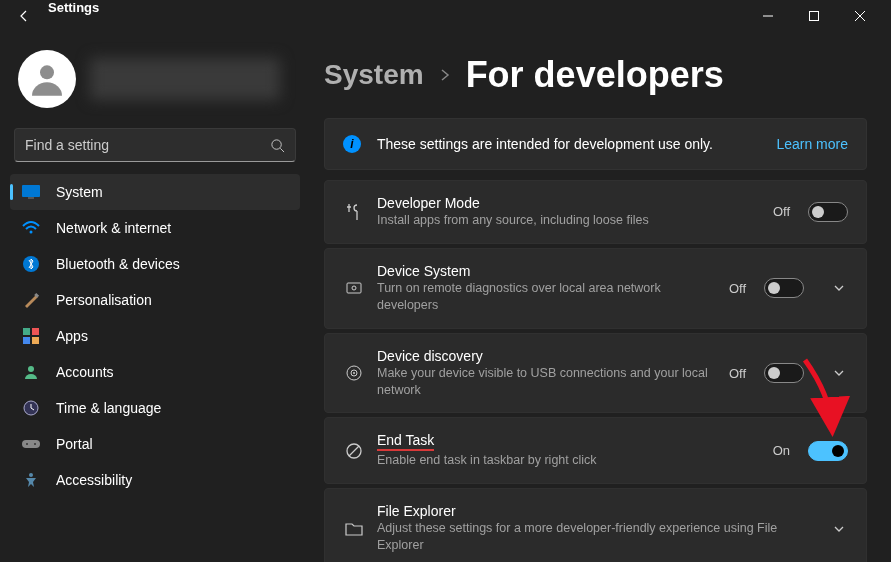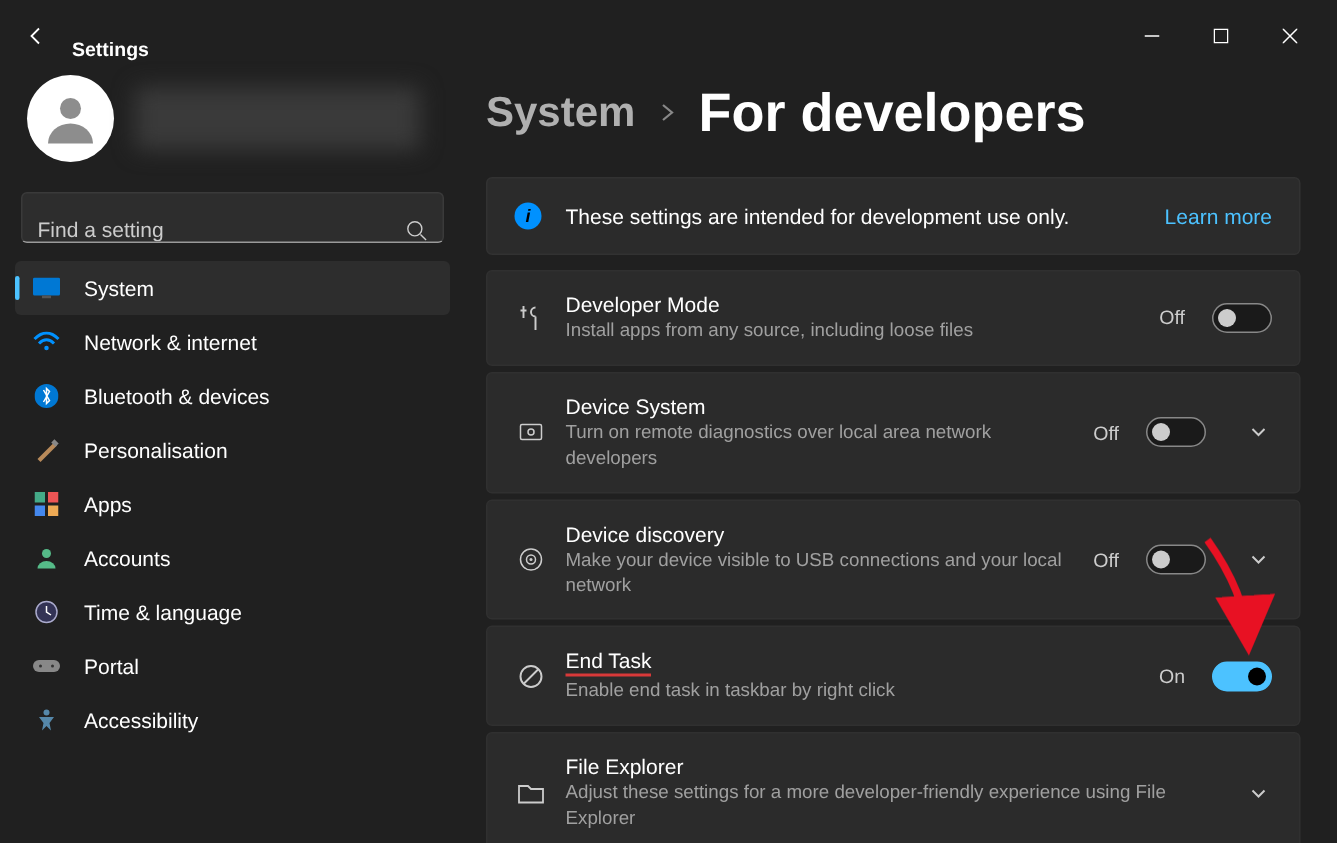--- a/index.html
+++ b/index.html
@@ -1,32 +1,32 @@
 <!DOCTYPE html>
 <html><head>
 <meta charset="utf-8">
 <style>
 * { margin: 0; padding: 0; box-sizing: border-box; font-family: "Segoe UI", -apple-system, sans-serif; }
 body { background: #202020; color: #fff; width: 891px; height: 562px; overflow: hidden; position: relative; }
 
-.titlebar { height: 40px; display: flex; align-items: flex-end; padding: 0 8px; }
+.titlebar { height: 40px; display: flex; align-items: flex-start; padding: 0 8px; }
 .back-btn { width: 32px; height: 32px; display:flex; align-items:center; justify-content:center; color:#fff; }
 .title-text { margin-left: 8px; font-size: 13px; font-weight: 600; }
 .window-controls { margin-left: auto; display: flex; }
 .wc { width: 46px; height: 32px; display:flex; align-items:center; justify-content:center; color:#fff; }
 
 .layout { display: flex; height: calc(100% - 40px); }
 
 .sidebar { width: 310px; padding: 0 10px; }
 .account { display:flex; align-items:center; padding: 10px 8px 16px; gap:14px; }
 .avatar { width: 58px; height: 58px; border-radius:50%; background:#fff; display:flex; align-items:center; justify-content:center; }
 .avatar svg { width: 40px; height:40px; }
 .account-name { width: 190px; height: 42px; background:#3a3a3a; filter: blur(7px); border-radius:3px; }
 
-.search { background:#2d2d2d; border:1px solid #3a3a3a; border-bottom:1px solid #9a9a9a; border-radius:4px; height:34px; display:flex; align-items:flex-end; padding:0 10px; margin: 4px 4px 12px; }
+.search { background:#2d2d2d; border:1px solid #3a3a3a; border-bottom:1px solid #9a9a9a; border-radius:4px; height:34px; display:flex; align-items:center; padding:16px 10px; margin: 4px 4px 12px; }
 .search input { flex:1; background:transparent; border:none; color:#ccc; font-size:14px; outline:none; }
 .search input::placeholder { color:#ccc; }
 
 .nav { list-style:none; }
 .nav-item { display:flex; align-items:center; gap:16px; padding:9px 12px; border-radius:4px; font-size:14px; cursor:pointer; position:relative; }
 .nav-item.active { background:#2d2d2d; }
 .nav-item.active::before { content:""; position:absolute; left:0; top:10px; bottom:10px; width:3px; background:#4cc2ff; border-radius:2px; }
 .nav-icon { width:18px; height:18px; display:flex; align-items:center; justify-content:center; }
 
 .content { flex:1; padding: 4px 24px 0 14px; overflow-y:auto; }

